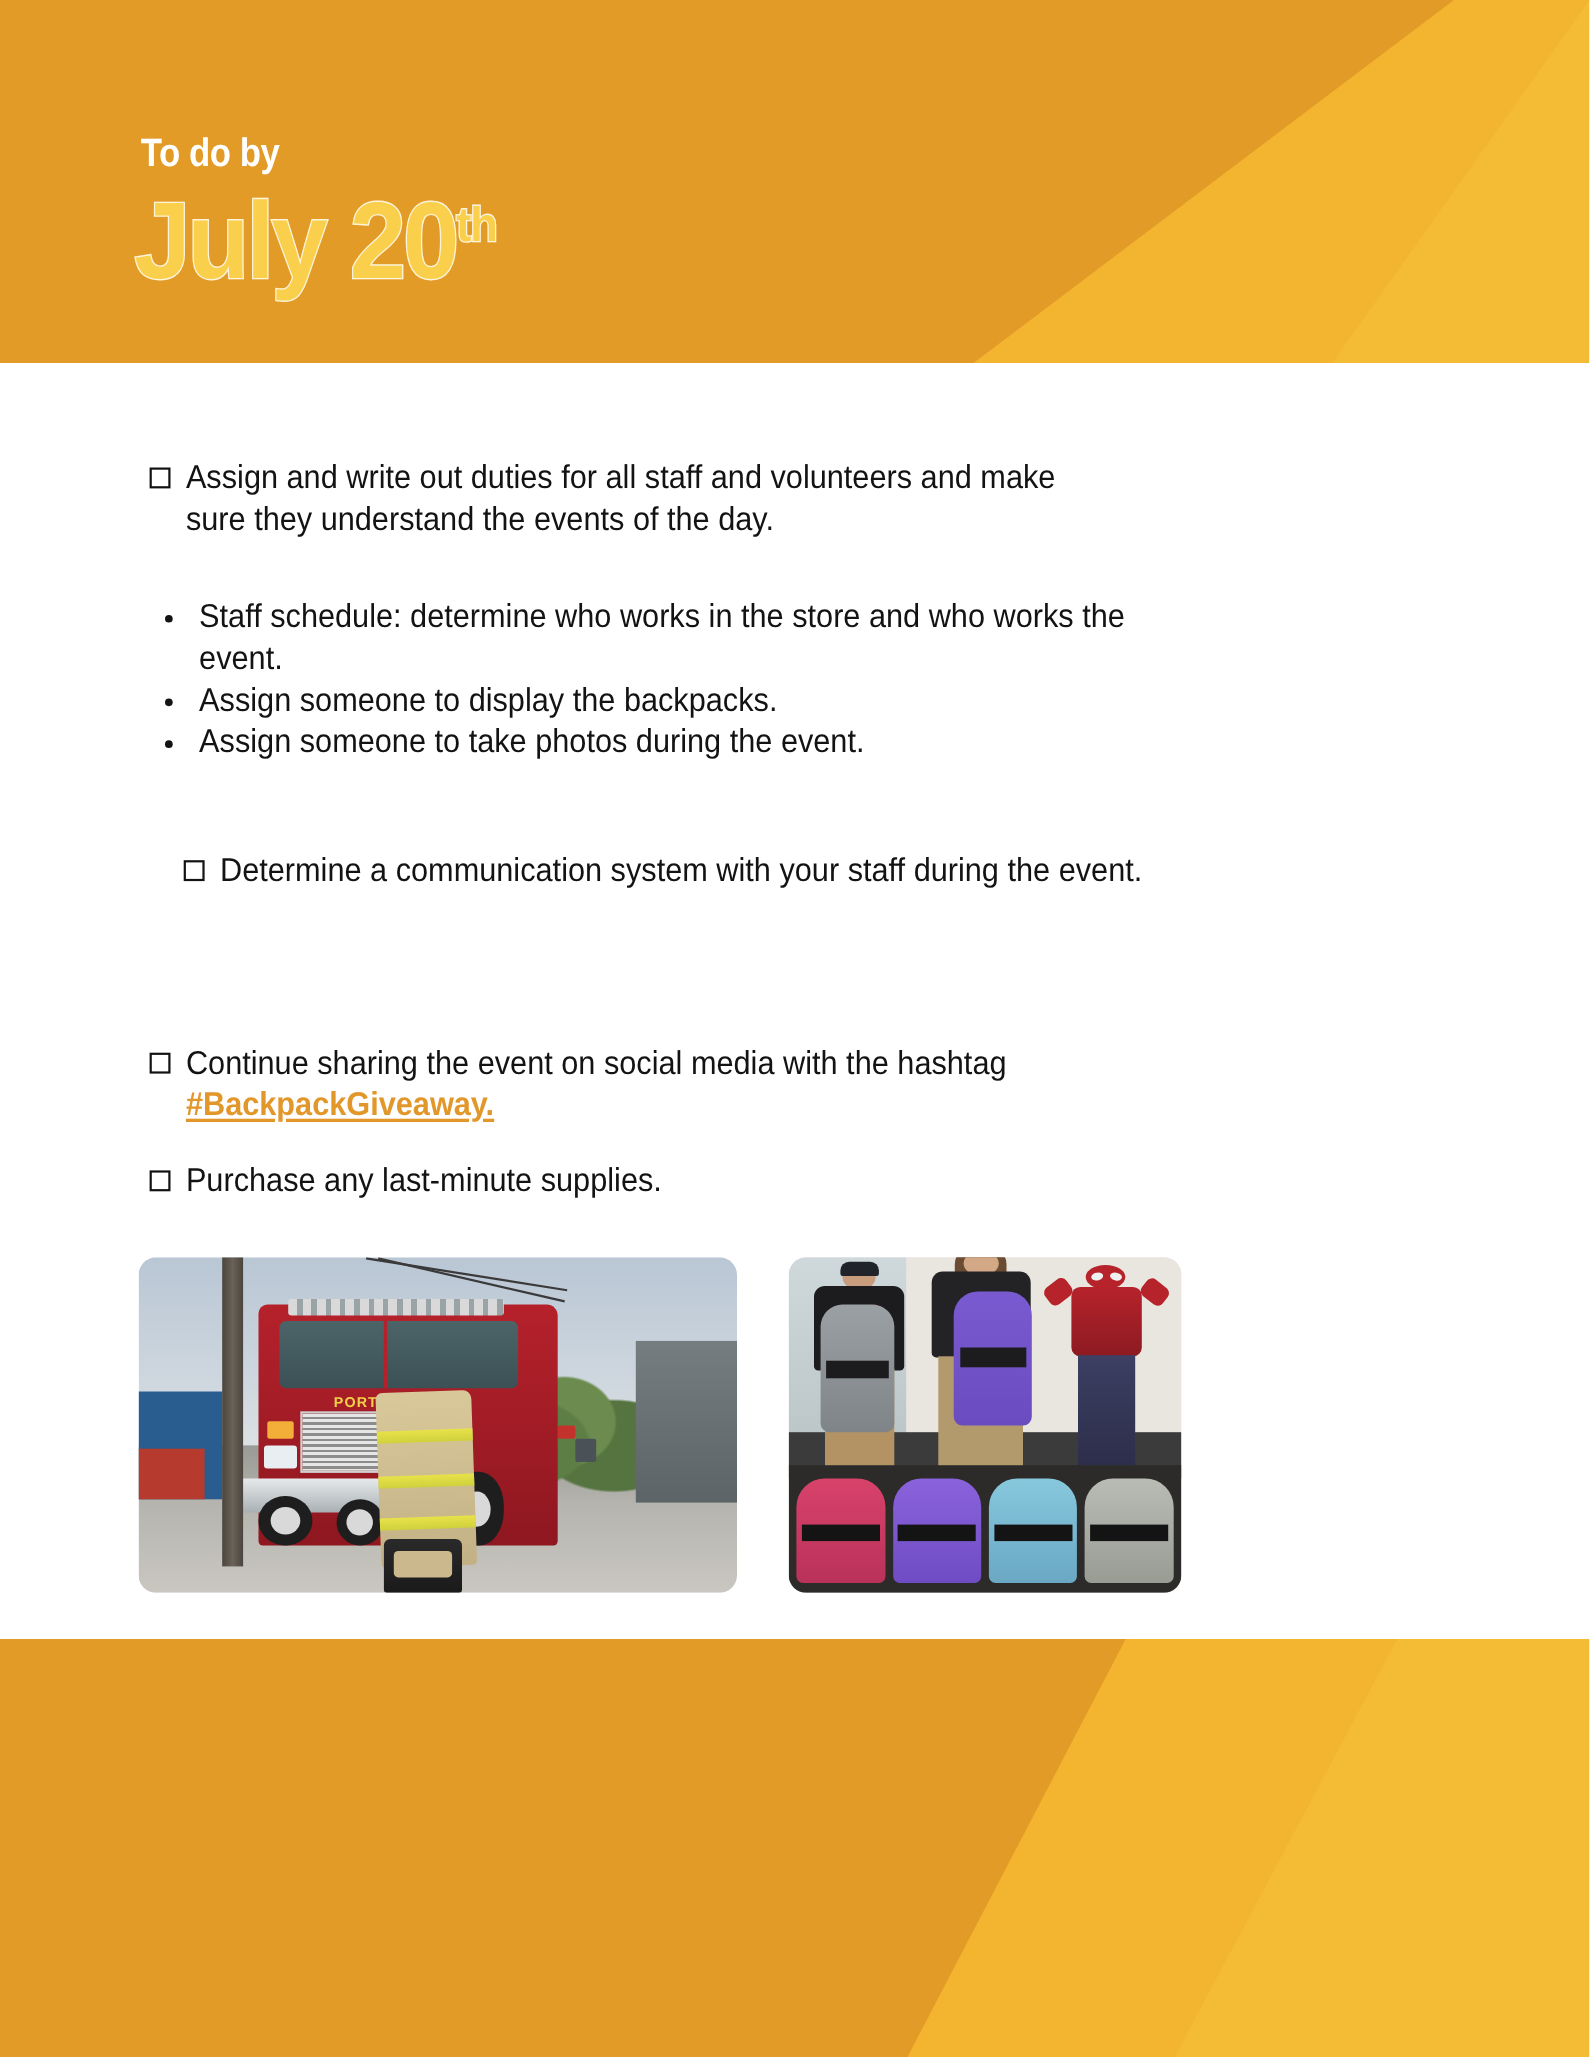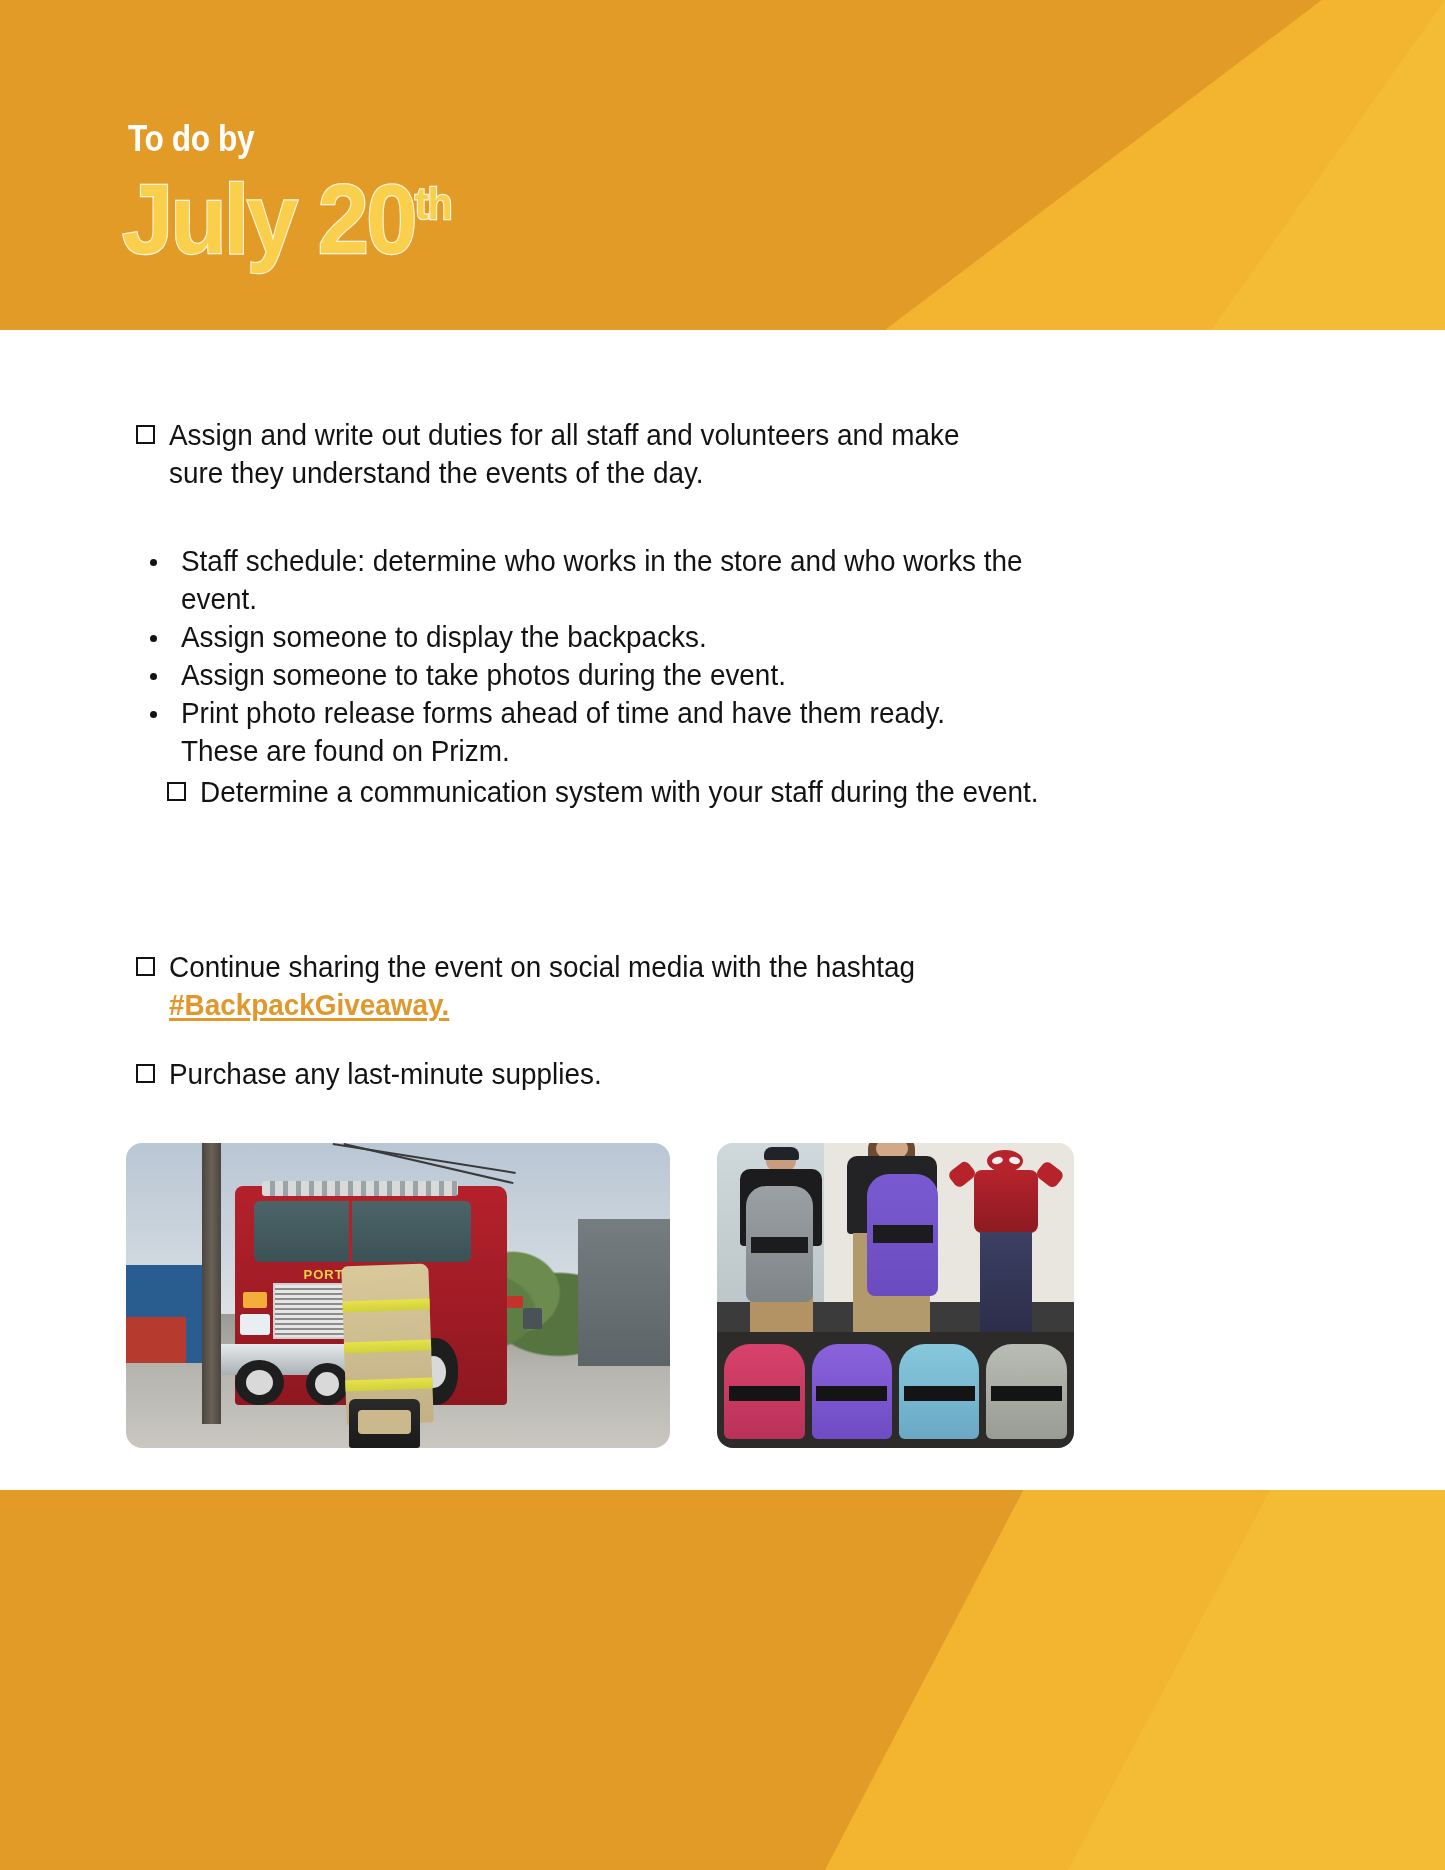--- a/index.html
+++ b/index.html
@@ -254,24 +254,20 @@
         <span class="sub-text">Staff schedule: determine who works in the store and who works the event.</span>
       </li>
       <li class="sub-item">
         <span class="dot"></span>
         <span class="sub-text">Assign someone to display the backpacks.</span>
       </li>
       <li class="sub-item">
         <span class="dot"></span>
         <span class="sub-text">Assign someone to take photos during the event.</span>
       </li>
-      <li class="sub-item">
-        <span class="dot"></span>
-        <span class="sub-text">Print photo release forms ahead of time and have them ready. These are found on Prizm.</span>
-      </li>
     </ul>
 
     <div id="blk2" class="ck-item">
       <div class="cbox"></div>
       <div class="ck-text">Determine a communication system with your staff during the event.</div>
     </div>
 
 
     <div id="blk4" class="ck-item">
       <div class="cbox"></div>

